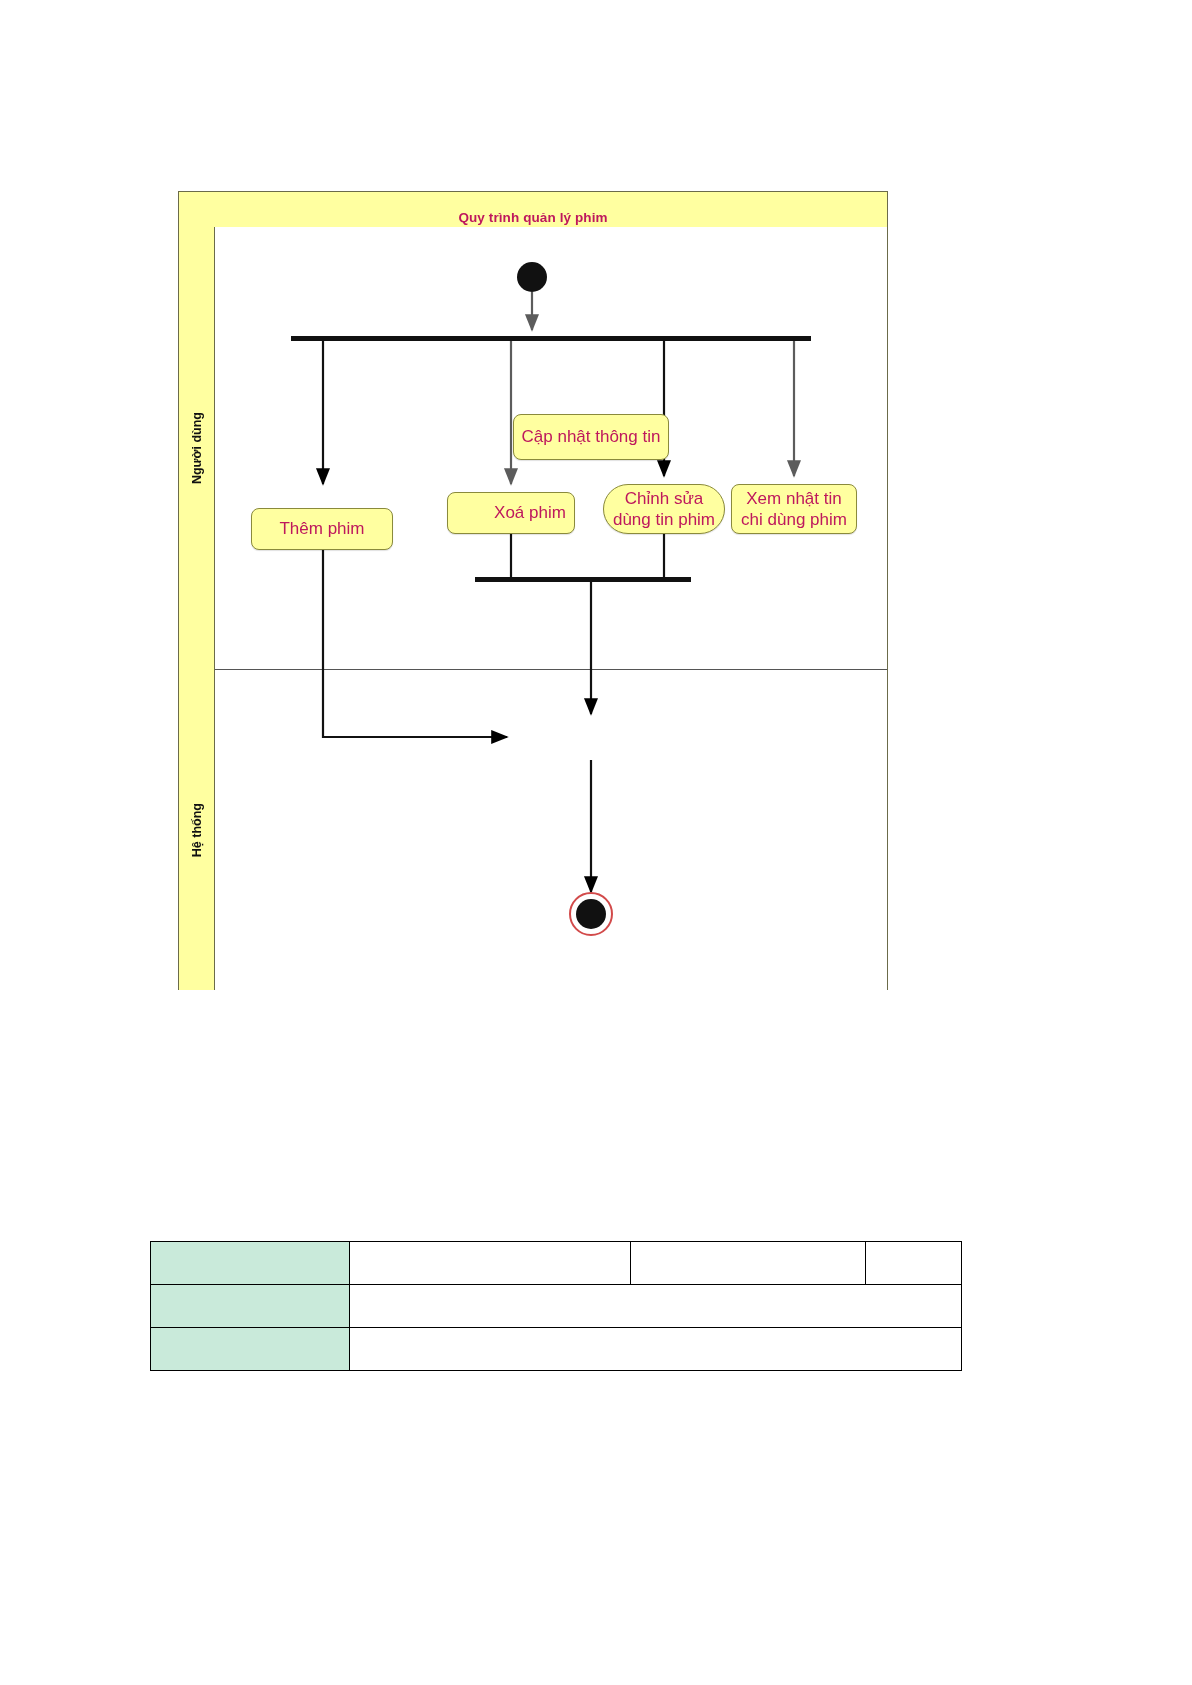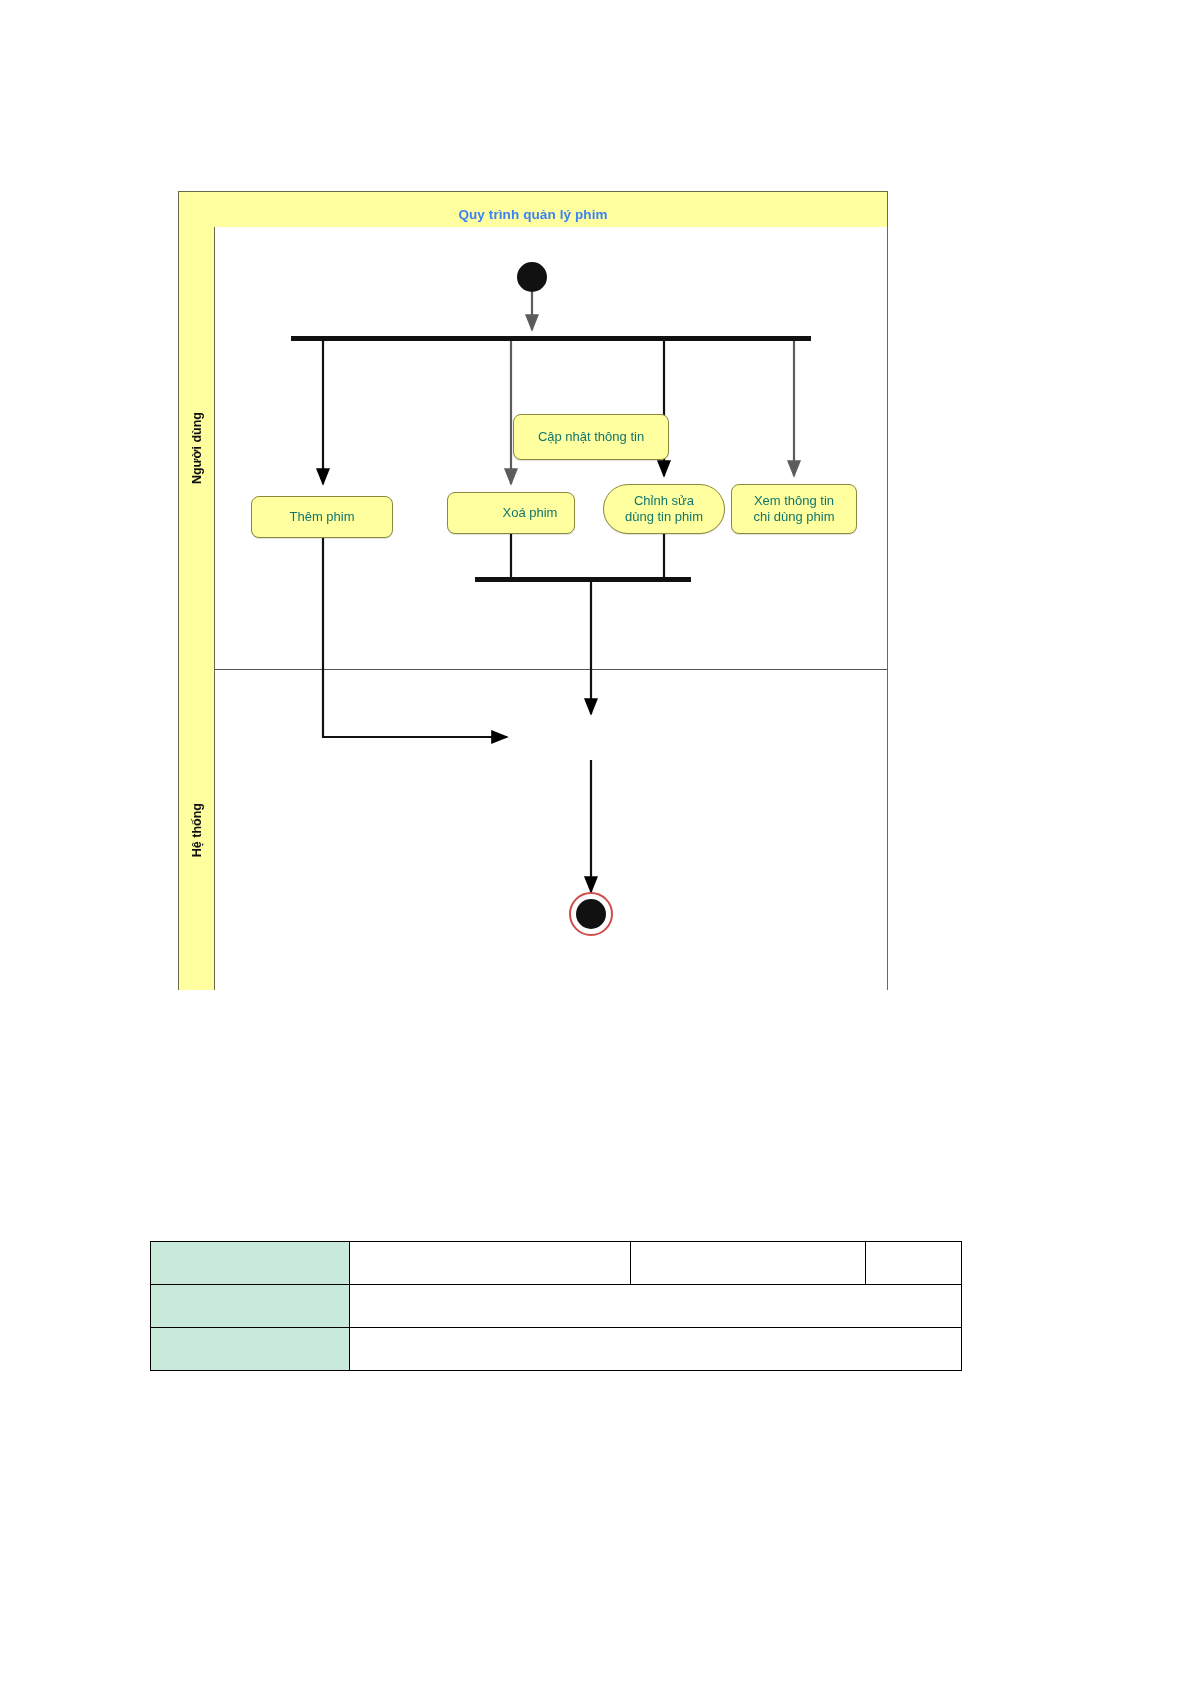--- a/index.html
+++ b/index.html
@@ -35,27 +35,27 @@
 
   
   .diagram-title {
     position: absolute;
     left: 0;
     top: 0;
     width: 100%;
     height: 51px;
     box-sizing: border-box;
     background: #ffffa0;
-    border-bottom: 6px solid #8b5cf6;
+    border-bottom: 1px solid #8b5cf6;
     display: flex;
     align-items: center;
     justify-content: center;
     font-size: 13.5px;
     font-weight: bold;
-    color: #3b82f6;
+    color: #be185d;
     letter-spacing: .1px;
   }
 
   
   .lane-label-col {
     position: absolute;
     left: 0;
     width: 36px;
     background: #ffffa0;
     border-right: 1px solid #6b6b4a;
@@ -101,28 +101,28 @@
   .activity {
     position: absolute;
     box-sizing: border-box;
     background: #ffffa0;
     border: 1px solid #8a8a3c;
     border-radius: 8px;
     display: flex;
     align-items: center;
     justify-content: center;
     text-align: center;
-    font-size: 13px;
-    color: #0f766e;
+    font-size: 17px;
+    color: #be185d;
     line-height: 1.25;
     padding: 2px 6px;
     box-shadow: 0 1px 1px rgba(0,0,0,.12);
   }
 
-  #act-add    { left: 72px;  top: 304px; width: 142px; height: 42px; }
+  #act-add    { left: 72px;  top: 316px; width: 142px; height: 42px; }
   #act-delete { left: 268px; top: 300px; width: 128px; height: 42px; padding-left: 44px; }
   #act-edit   { left: 424px; top: 292px; width: 122px; height: 50px; border-radius: 25px; }
   #act-view   { left: 552px; top: 292px; width: 126px; height: 50px; }
   #act-update { left: 334px; top: 222px; width: 156px; height: 46px; }
 
   
   #info-table {
     position: absolute;
     left: 150px;
     top: 1241px;
@@ -206,21 +206,21 @@
 
     <div class="activity" id="act-edit">
       <div>
         <div>Chỉnh sửa</div>
         <div>dùng tin phim</div>
       </div>
     </div>
 
     <div class="activity" id="act-view">
       <div>
-        <div>Xem thông tin</div>
+        <div>Xem nhật tin</div>
         <div>chi dùng phim</div>
       </div>
     </div>
 
     <div class="activity" id="act-update">Cập nhật thông tin</div>
   </div>
 
   <table id="info-table">
     <tbody>
       <tr>

